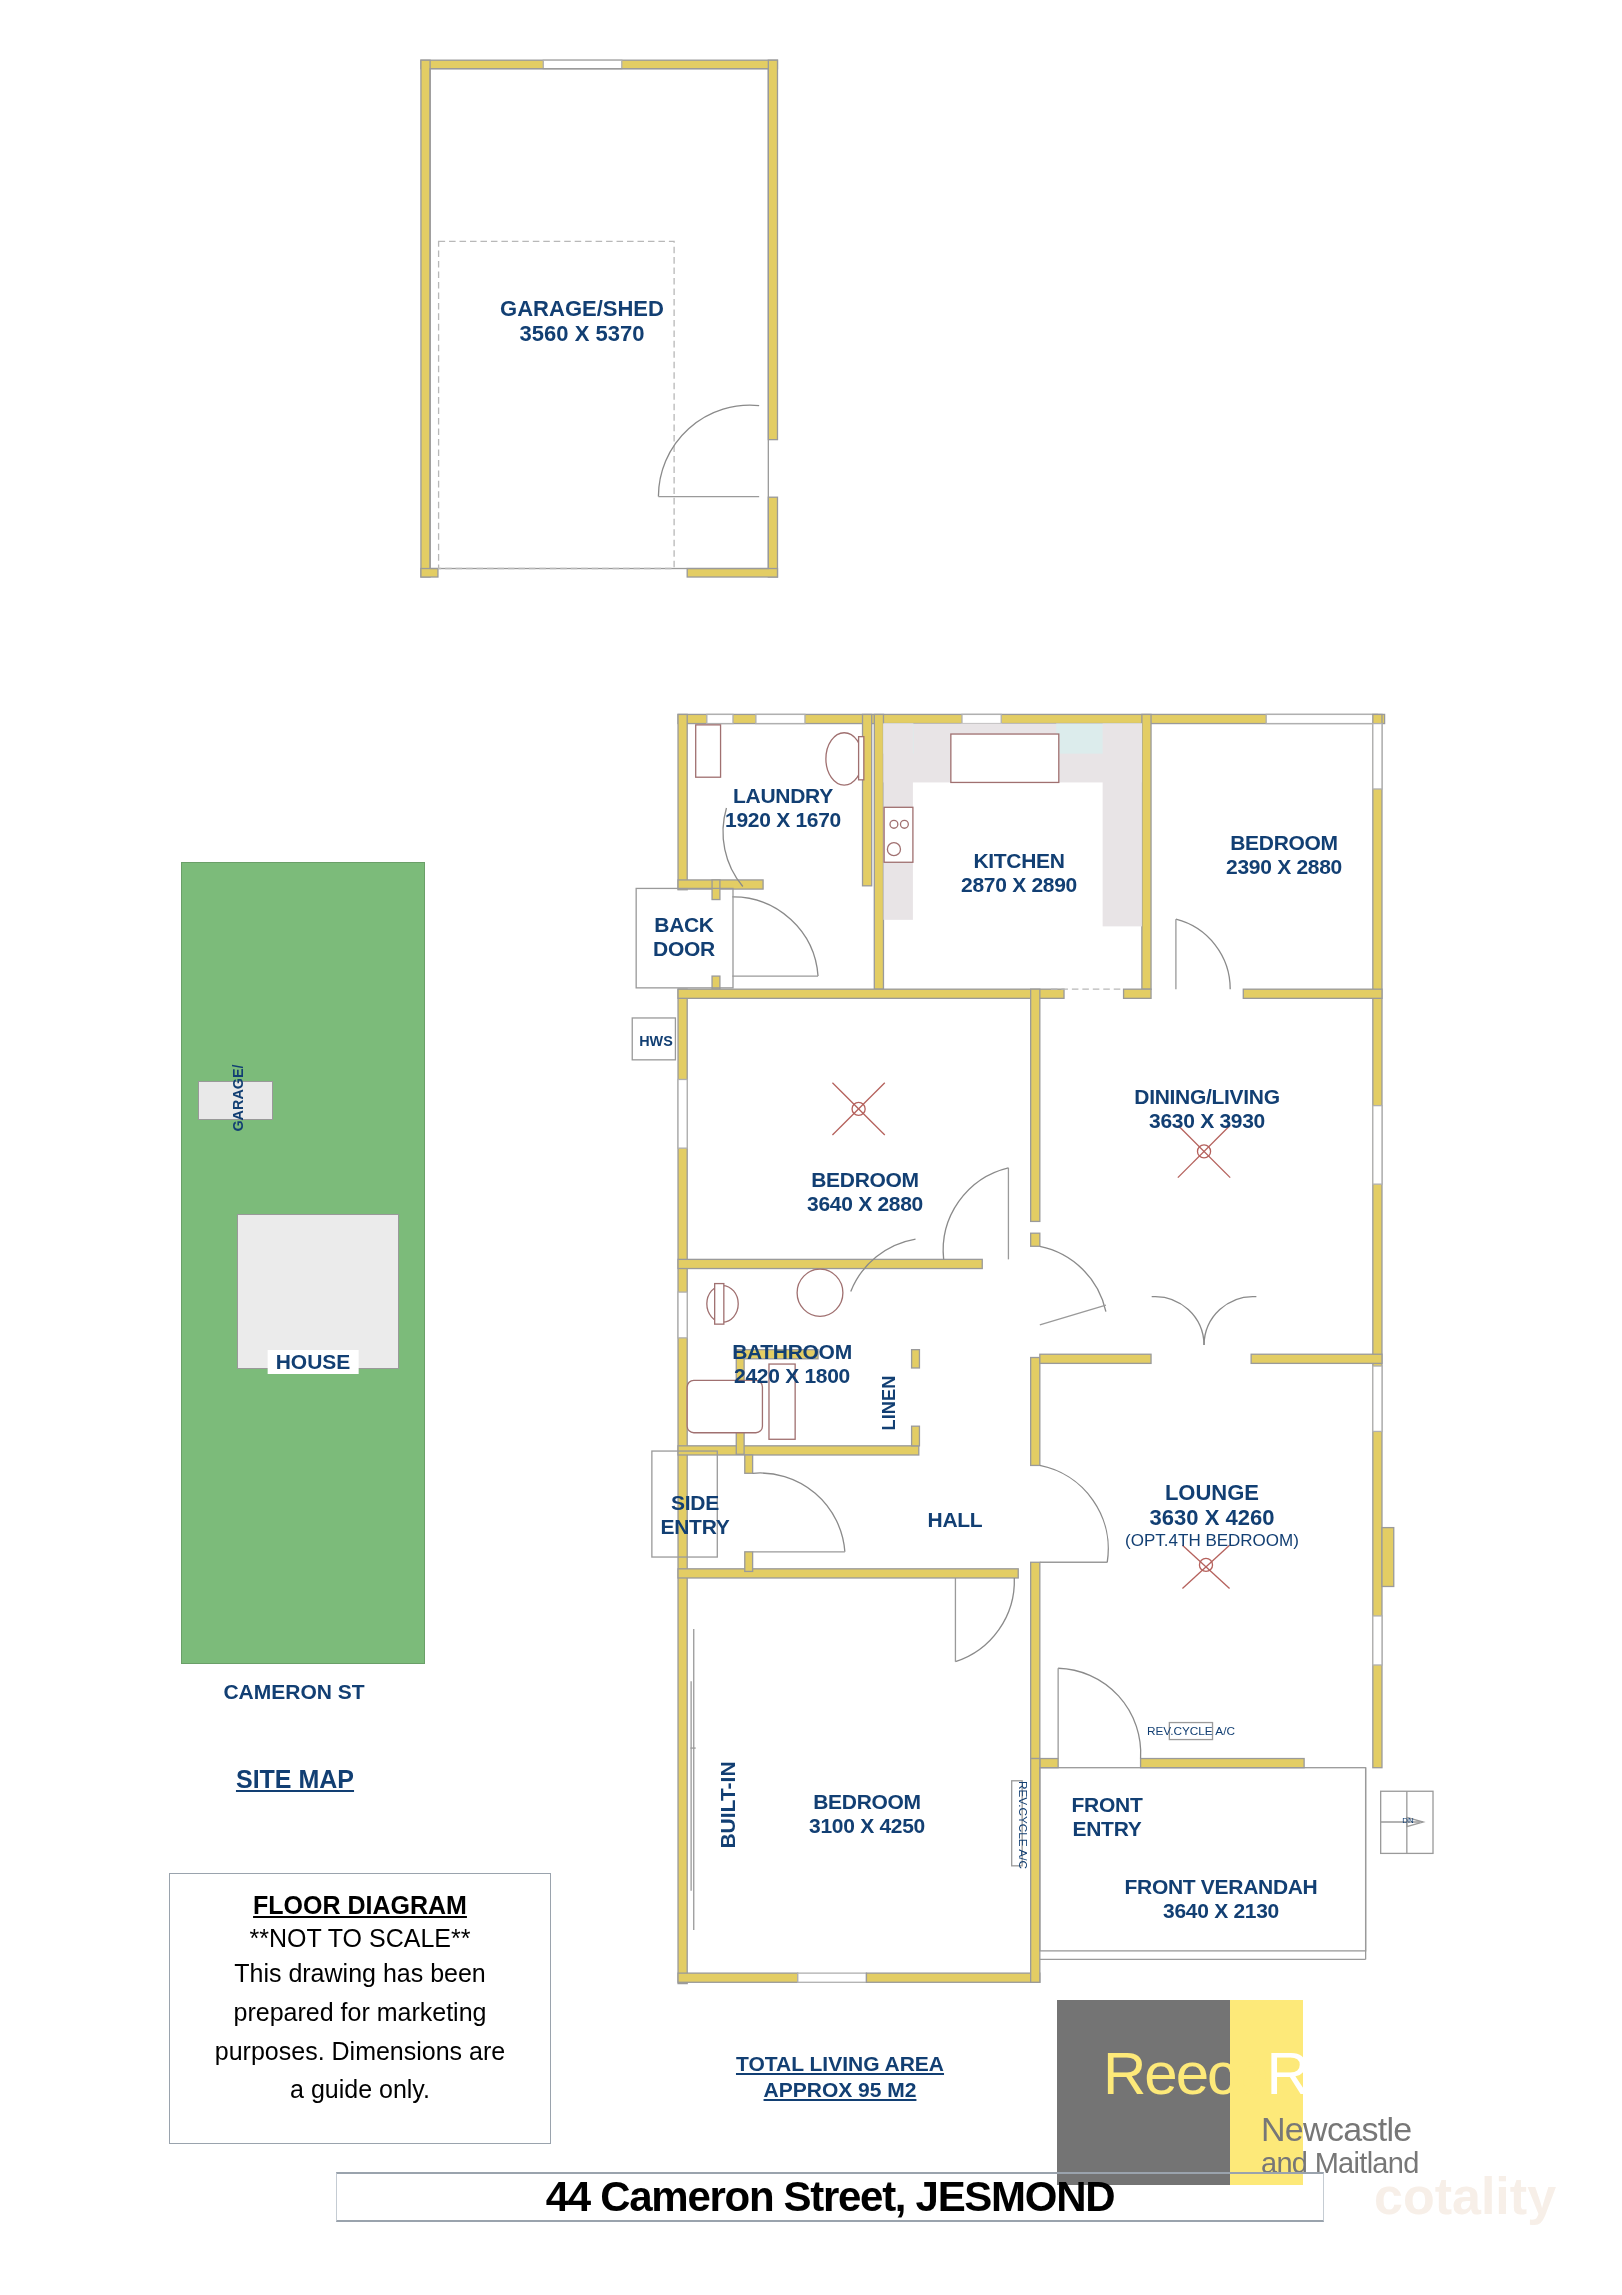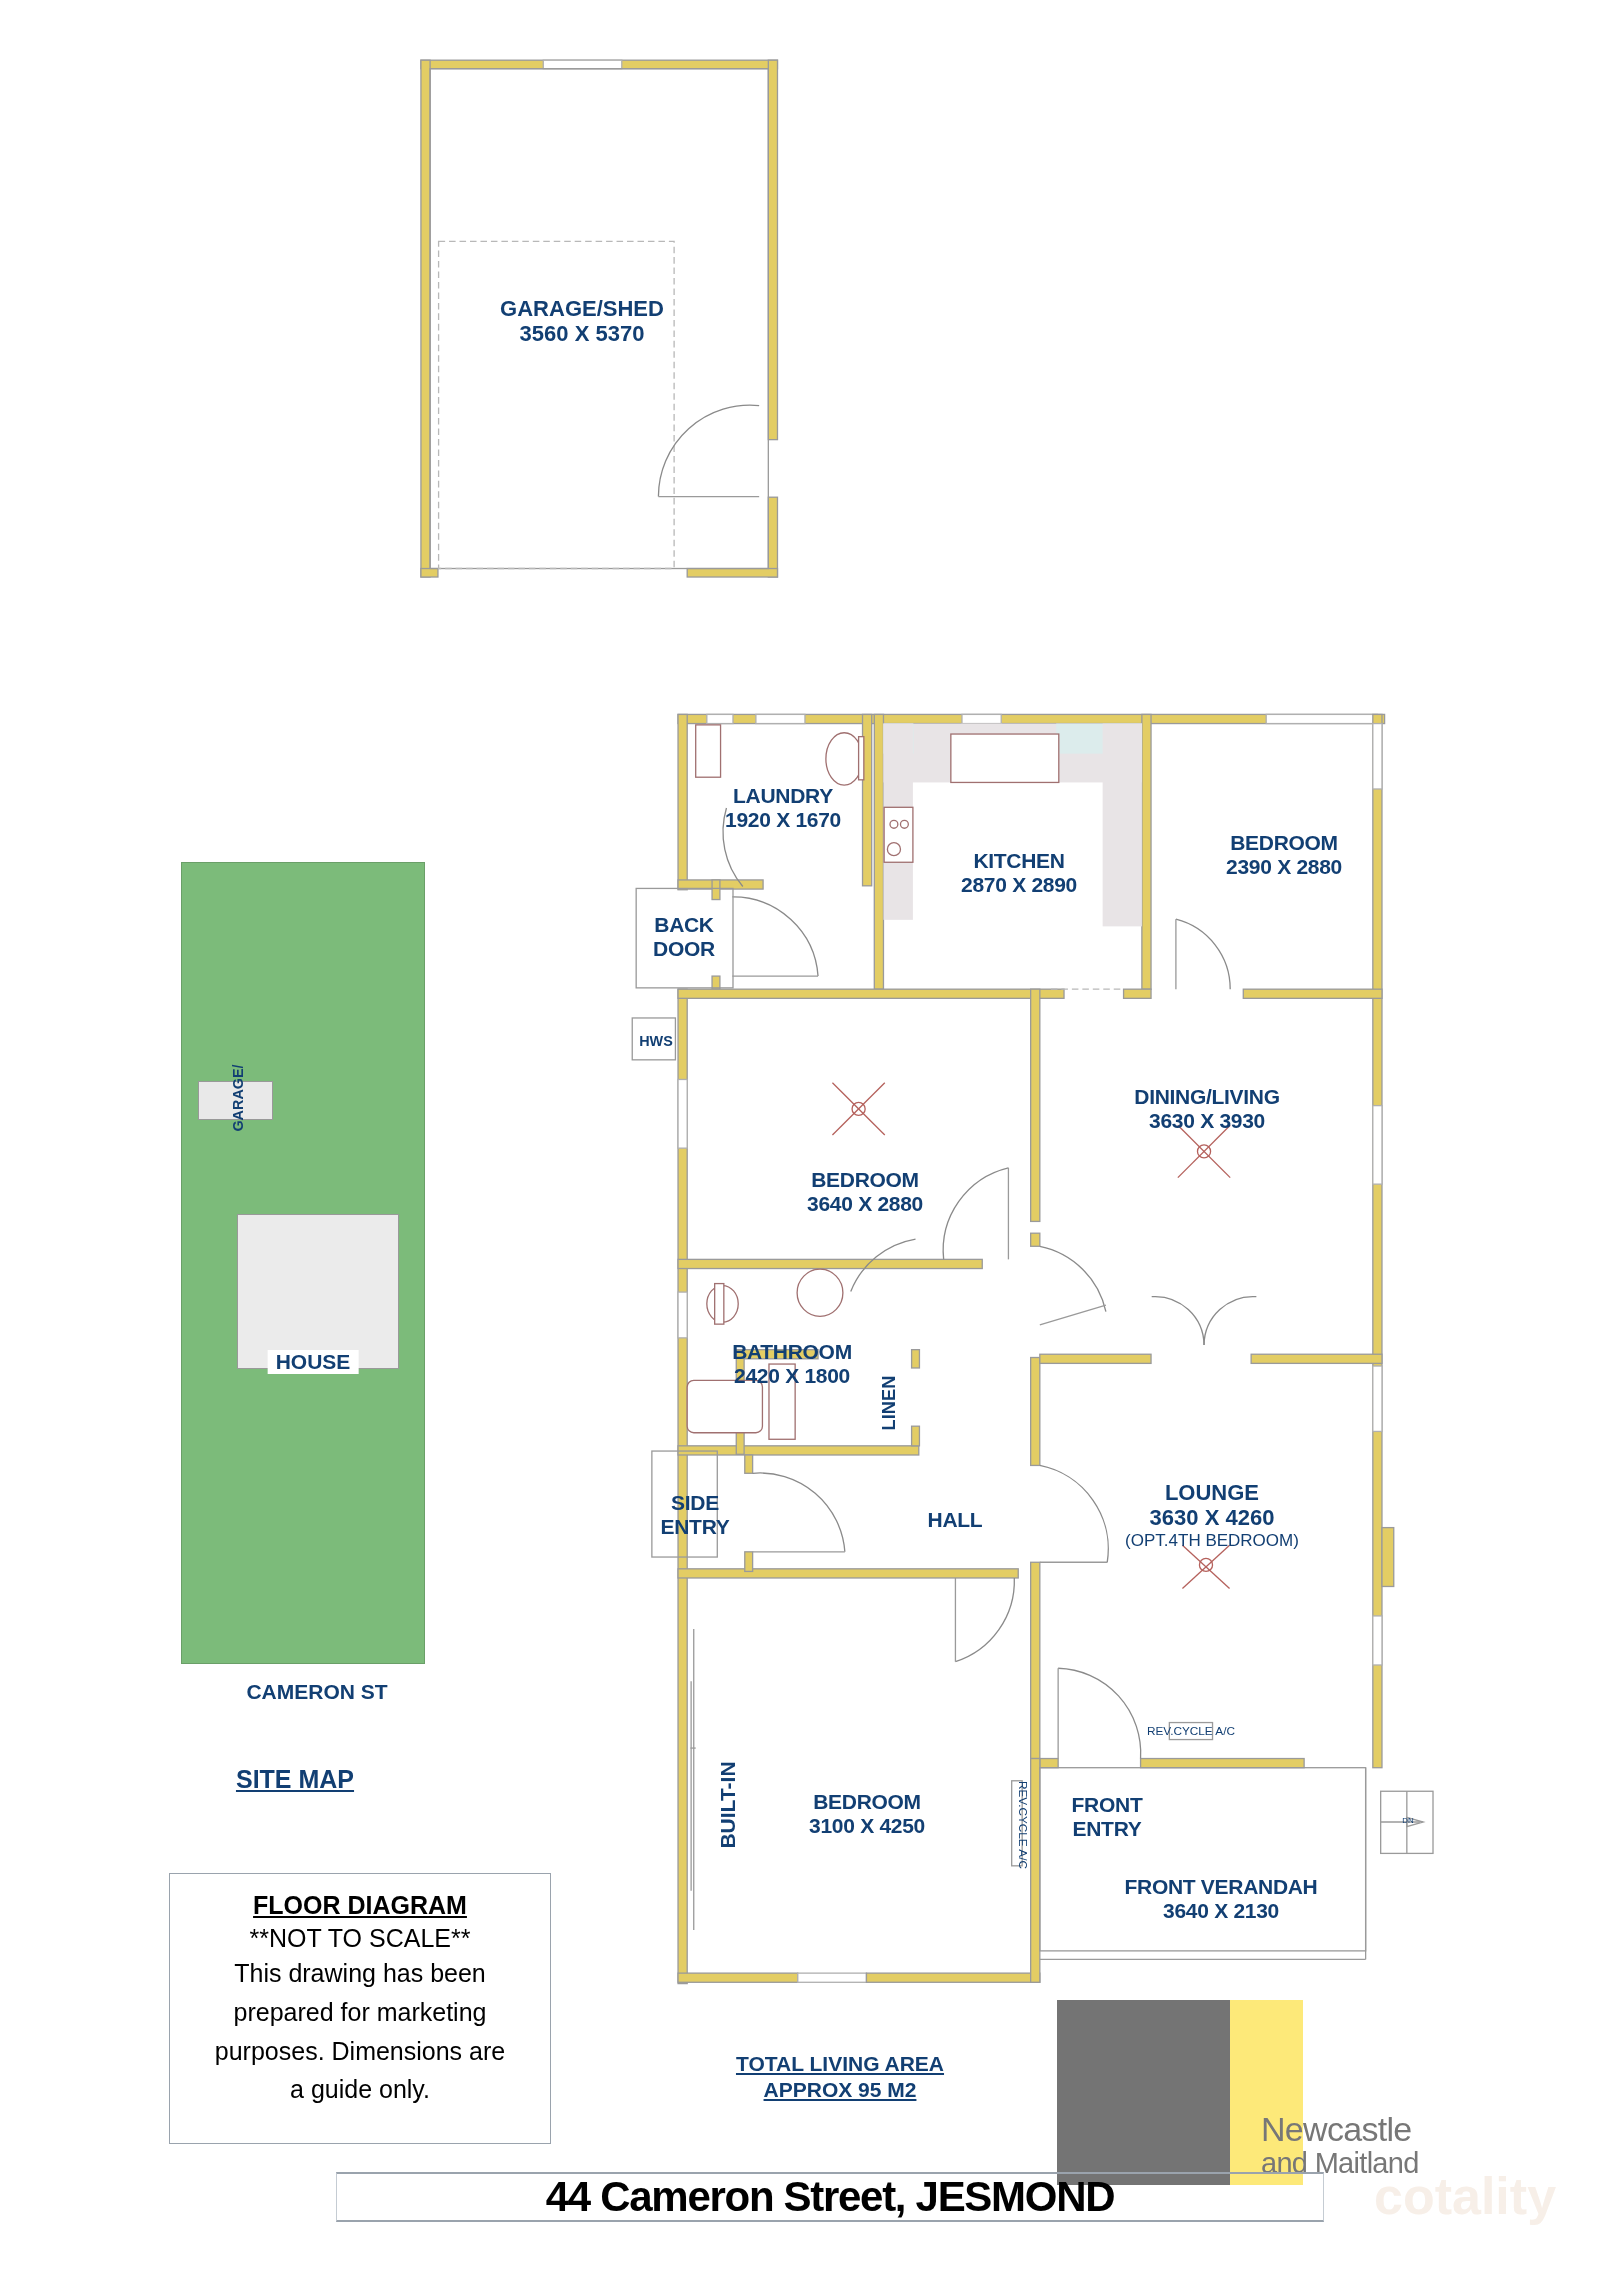--- a/index.html
+++ b/index.html
@@ -277,40 +277,41 @@
 <div class="vert" style="left:979px; top:1818px; font-size:11.8px; transform:rotate(90deg); font-weight:normal;">REV.CYCLE A/C</div>
 <div class="lbl lbl-xs" style="left:1408px; top:1816px; font-size:7.9px;">DN</div>
 
 <div class="site"></div>
 <div class="site-shed">
   <div class="vert" style="left:5.2px; top:7.9px; font-size:14.4px; transform:rotate(-90deg);">GARAGE/</div>
 </div>
 <div class="site-house"></div>
 <div class="site-house-notch"></div>
 <div class="lbl" style="left:313px; top:1350px; font-size:21px; background:#fff; padding:0 8px;">HOUSE</div>
-<div class="lbl" style="left:294px; top:1680px; font-size:21px;margin-left:23px;">CAMERON ST</div>
+<div class="lbl" style="left:294px; top:1680px; font-size:21px;">CAMERON ST</div>
 <div class="lbl" style="left:295px; top:1765px; font-size:25px; text-decoration:underline;">SITE MAP</div>
 
 <div class="note-box">
   <span class="note-title">FLOOR  DIAGRAM</span>
   <span class="note-warn">**NOT  TO  SCALE**</span>
   <span class="note-body">This drawing has been</span>
   <span class="note-body">prepared for marketing</span>
   <span class="note-body">purposes. Dimensions are</span>
   <span class="note-body">a guide only.</span>
 </div>
 
 <div class="total">
   <div>TOTAL LIVING AREA</div>
   <div>APPROX 95 M2</div>
 </div>
 
 <div class="logo">
   <div class="logo-grey"></div>
   <div class="logo-yellow"></div>
+  <div class="logo-main"><span>Reece</span><span class="w">Realty</span></div>
   <div class="logo-sub1">Newcastle</div>
   <div class="logo-sub2">and Maitland</div>
 </div>
 
 <div class="address-box">
   <span class="address">44 Cameron Street, JESMOND</span>
 </div>
 <div class="watermark">cotality</div>
 
 

